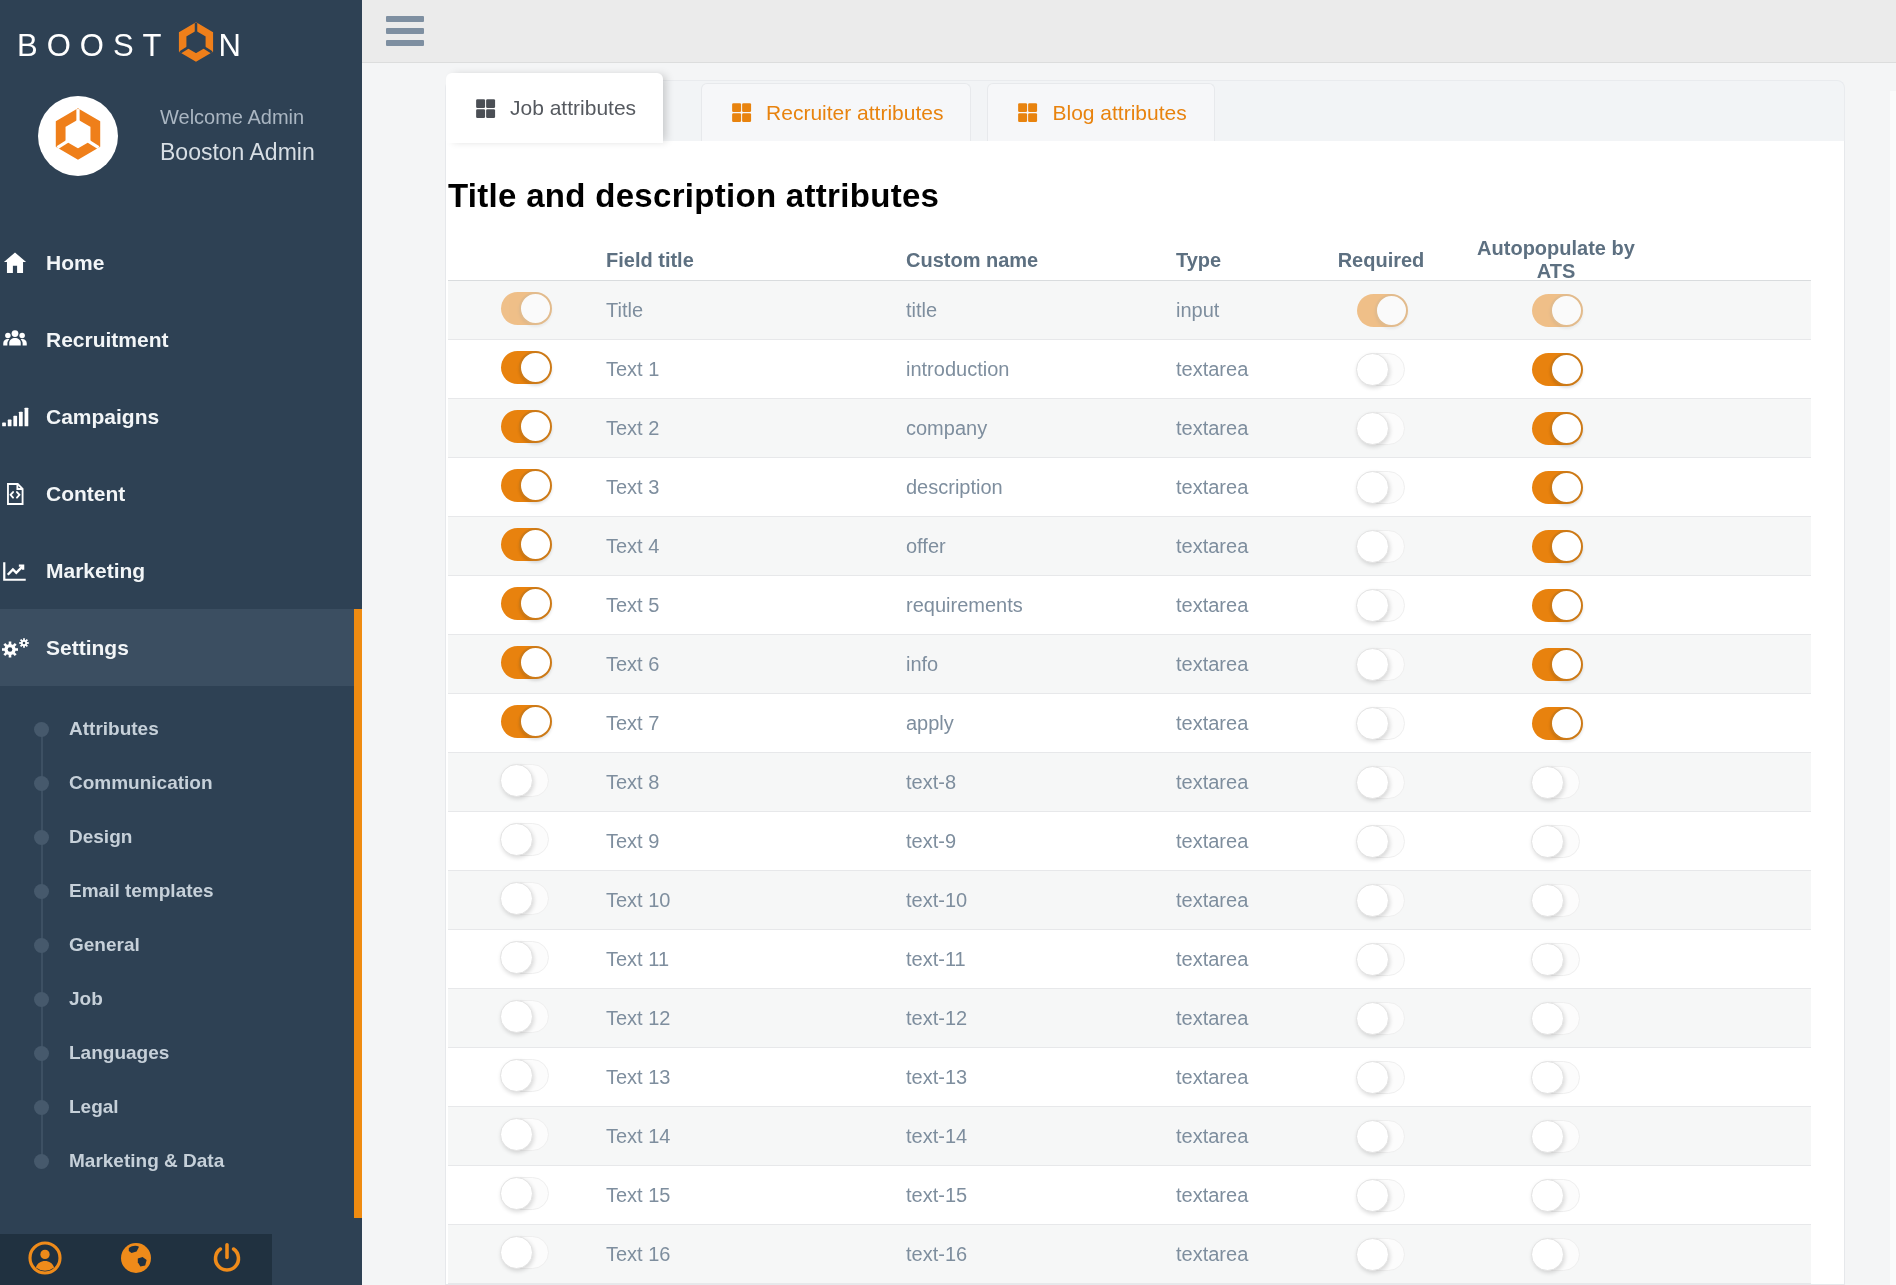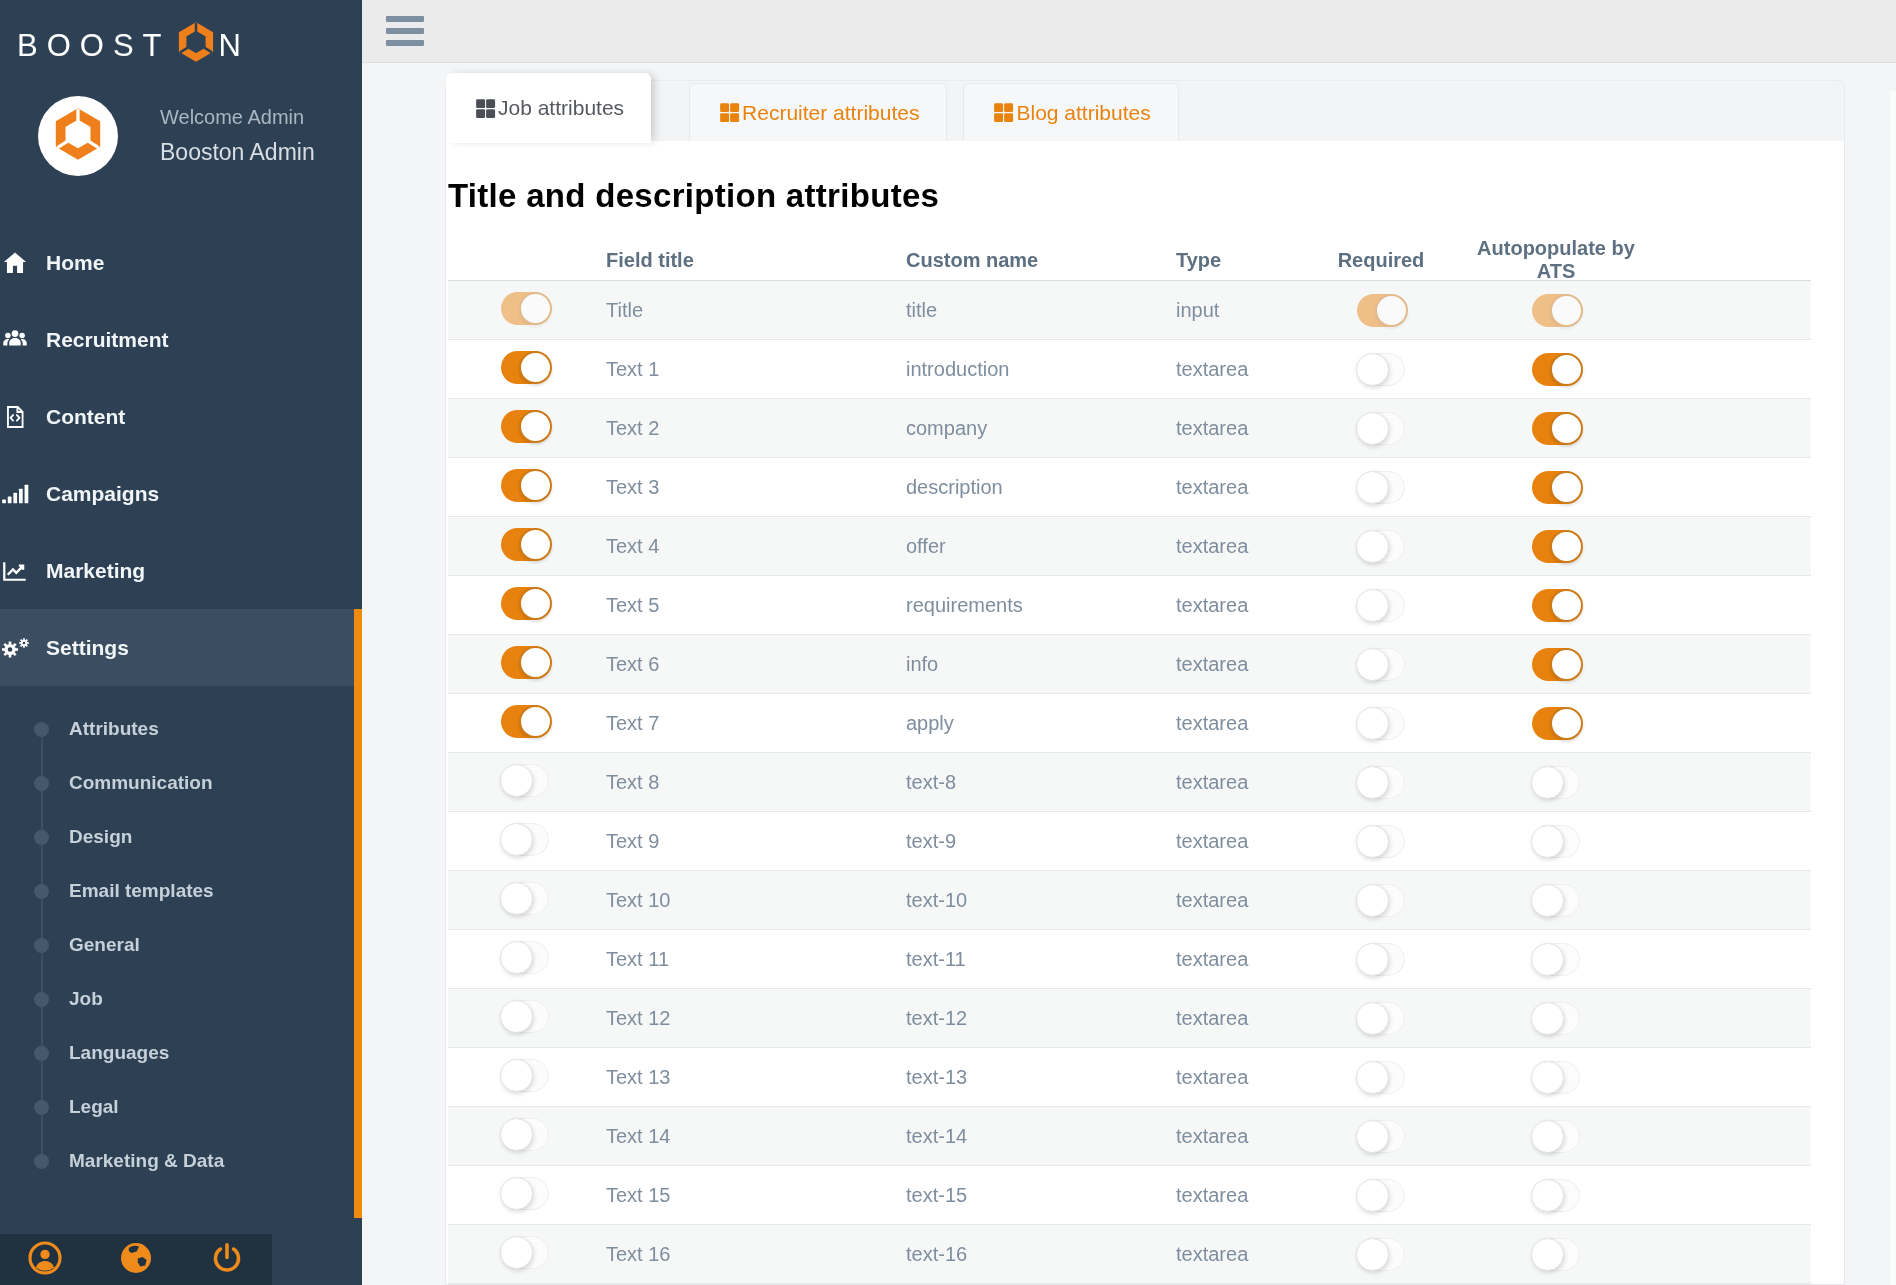--- a/index.html
+++ b/index.html
@@ -53,21 +53,21 @@
   .topbar { height:90px; background:#ebebeb; border-bottom:1px solid #dcdddd;
     display:flex; align-items:center; }
   .hamburger { margin-left:24px; width:40px; height:34px; background:none; border:none;
     cursor:pointer; display:flex; flex-direction:column; justify-content:space-between; padding:2px 0; }
   .hamburger span { display:block; width:38px; height:6px; border-radius:1px; background:#7e8fa1; }
 
   .content { flex:1; padding:17px 51px 0 83px; }
   .tabbar { display:flex; align-items:flex-end; width:1400px; height:61px;
     background:#f2f4f6; border:1px solid #e9ebee; border-bottom:none;
     border-radius:8px 8px 0 0; position:relative; z-index:2; }
-  .tab { display:flex; align-items:center; height:58px; padding:0 27px;
+  .tab { display:flex; align-items:center; gap:12px; height:58px; padding:0 27px;
     background:#f6f7f9; border:1px solid #e7e9ec; border-bottom:none;
     border-radius:6px 6px 0 0; cursor:pointer; font-size:21px; color:#e8830e; }
   .tab .tico { display:flex; }
   .tab .tico rect { fill:#e8830e; }
   .tab.active { height:70px; margin-bottom:-2px; background:#ffffff; color:#55595f;
     border:none; box-shadow:5px 0 8px -2px rgba(0,0,0,.18); position:relative; z-index:3; }
   .tab.active .tico rect { fill:#4b4f55; }
   .tab + .tab { margin-left:38px; }
   .tab.t3 { margin-left:16px; }
 
@@ -152,39 +152,39 @@
               <circle cx="17.7" cy="8.3" r="2.2"></circle>
               <path d="M12 10.4c2.5 0 4.6 1.7 4.6 3.8v2.2H7.4v-2.2c0-2.1 2.1-3.8 4.6-3.8z"></path>
               <path d="M6.2 11.1c.4 0 .9.1 1.3.2-1 .9-1.6 2.1-1.6 3.4v1.7H2.6v-1.9c0-1.9 1.6-3.4 3.6-3.4z"></path>
               <path d="M17.8 11.1c2 0 3.6 1.5 3.6 3.4v1.9h-3.3v-1.7c0-1.3-.6-2.5-1.6-3.4.4-.1.9-.2 1.3-.2z"></path>
             </svg>
           </span>
     <span class="nlabel">Recruitment</span>
   </div>
         <div class="nav-item">
     <span class="nico">
-            <svg width="26" height="30" viewBox="0 0 24 24" fill="none" stroke="#fff" stroke-width="1.7">
-              <path d="M5.5 2.8h9L19 7.2v14H5.5z"></path>
-              <path d="M14.2 2.8v4.6H19"></path>
-              <path d="M10.2 10.2L7.9 12.8l2.3 2.6M13.8 10.2l2.3 2.6-2.3 2.6" stroke-linecap="round"></path>
-            </svg>
-          </span>
-    <span class="nlabel">Content</span>
-  </div>
-        <div class="nav-item">
-    <span class="nico">
             <svg width="30" height="28" viewBox="0 0 24 24" fill="#fff">
               <rect x="1" y="16.8" width="3.2" height="3.2" rx=".6"></rect>
               <rect x="5.8" y="14.2" width="3.2" height="5.8" rx=".6"></rect>
               <rect x="10.6" y="11" width="3.2" height="9" rx=".6"></rect>
               <rect x="15.4" y="7.4" width="3.2" height="12.6" rx=".6"></rect>
               <rect x="20.2" y="4" width="3.2" height="16" rx=".6"></rect>
             </svg>
           </span>
     <span class="nlabel">Campaigns</span>
+  </div>
+        <div class="nav-item">
+    <span class="nico">
+            <svg width="26" height="30" viewBox="0 0 24 24" fill="none" stroke="#fff" stroke-width="1.7">
+              <path d="M5.5 2.8h9L19 7.2v14H5.5z"></path>
+              <path d="M14.2 2.8v4.6H19"></path>
+              <path d="M10.2 10.2L7.9 12.8l2.3 2.6M13.8 10.2l2.3 2.6-2.3 2.6" stroke-linecap="round"></path>
+            </svg>
+          </span>
+    <span class="nlabel">Content</span>
   </div>
         <div class="nav-item">
     <span class="nico">
             <svg width="32" height="28" viewBox="0 0 24 24" fill="none" stroke="#fff" stroke-width="1.9">
               <path d="M2.8 4.5v15h18.4"></path>
               <path d="M5.8 15.2l4.4-4.5 2.9 2.9 5.6-5.8" stroke-width="2.1"></path>
               <path d="M15.3 7.4h3.6V11" stroke-width="2.1"></path>
             </svg>
           </span>
     <span class="nlabel">Marketing</span>

